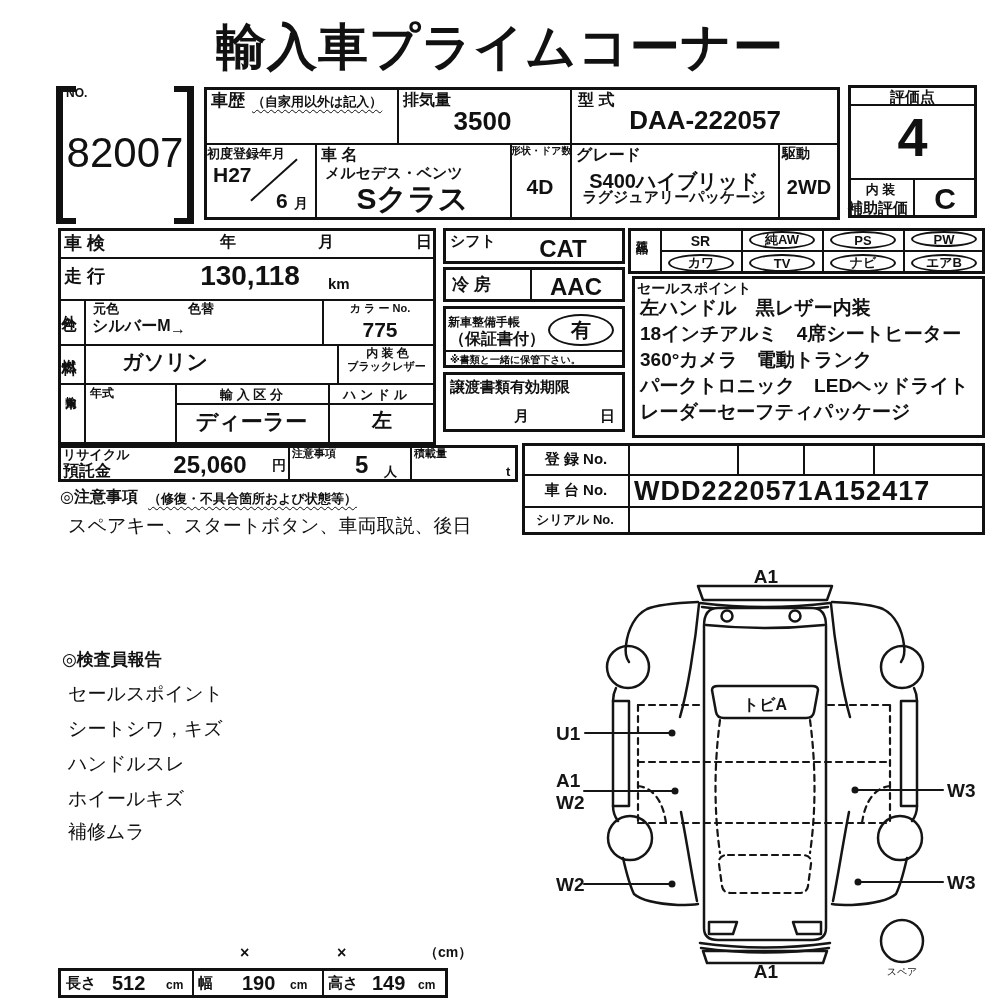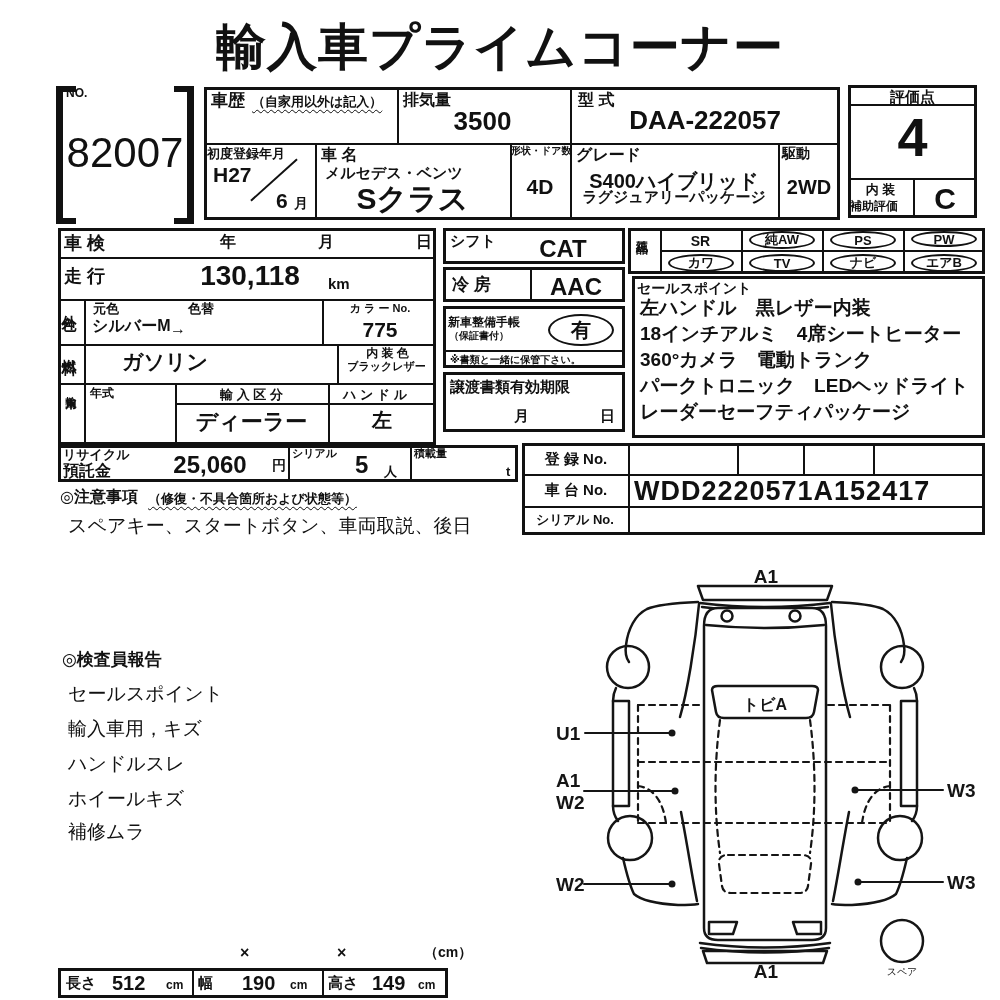--- a/index.html
+++ b/index.html
@@ -65,21 +65,21 @@
   <span class="t b" style="left:782px;top:146px;font-size:14px">駆動</span>
   <span class="t b c" style="left:778px;top:177px;width:62px;font-size:20px">2WD</span>
 
   <div class="box" style="left:848px;top:85px;width:129px;height:133px"></div>
   <div class="lh" style="left:848px;top:104px;width:129px"></div>
   <span class="t b c" style="left:848px;top:89px;width:129px;font-size:15px">評価点</span>
   <span class="t b c" style="left:848px;top:110px;width:129px;font-size:54px">4</span>
   <div class="lh" style="left:848px;top:178px;width:129px"></div>
   <div class="lv" style="left:913px;top:178px;height:40px"></div>
   <span class="t b c" style="left:848px;top:183px;width:65px;font-size:13px">内 装</span>
-  <span class="t b c" style="left:848px;top:200px;width:52px;font-size:12px">補助評価</span>
+  <span class="t b c" style="left:848px;top:200px;width:52px;font-size:15px">補助評価</span>
   <span class="t b c" style="left:913px;top:184px;width:64px;font-size:30px">C</span>
 
   <div class="box" style="left:58px;top:228px;width:378px;height:217px"></div>
   <div class="lh" style="left:58px;top:257px;width:378px"></div>
   <div class="lh" style="left:58px;top:299px;width:378px"></div>
   <div class="lh" style="left:58px;top:344px;width:378px"></div>
   <div class="lh" style="left:58px;top:383px;width:378px"></div>
 
   <span class="t b" style="left:64px;top:234px;font-size:18px">車 検</span>
   <span class="t b" style="left:220px;top:234px;font-size:16px">年</span>
@@ -117,21 +117,21 @@
   <div class="lv" style="left:328px;top:383px;height:62px"></div>
   <span class="t b c" style="left:328px;top:388px;width:94px;font-size:13px">ハ ン ド ル</span>
   <span class="t b c" style="left:328px;top:410px;width:108px;font-size:20px">左</span>
 
   <div class="box" style="left:58px;top:445px;width:460px;height:37px"></div>
   <span class="t b" style="left:63px;top:448px;font-size:13px">リサイクル</span>
   <span class="t b" style="left:63px;top:463px;font-size:16px">預託金</span>
   <span class="t b c" style="left:150px;top:453px;width:120px;font-size:24px">25,060</span>
   <span class="t b" style="left:272px;top:458px;font-size:14px">円</span>
   <div class="lv" style="left:288px;top:445px;height:37px"></div>
-  <span class="t b" style="left:292px;top:448px;font-size:11px">シリアル</span>
+  <span class="t b" style="left:292px;top:448px;font-size:11px">注意事項</span>
   <span class="t b" style="left:355px;top:453px;font-size:24px">5</span>
   <span class="t b" style="left:384px;top:465px;font-size:13px">人</span>
   <div class="lv" style="left:410px;top:445px;height:37px"></div>
   <span class="t b" style="left:414px;top:448px;font-size:11px">積載量</span>
   <span class="t b" style="left:506px;top:465px;font-size:13px">t</span>
 
   <span class="t b" style="left:60px;top:489px;font-size:16px">◎注意事項</span>
   <span class="t b wavy" style="left:148px;top:492px;font-size:13px">（修復・不具合箇所および状態等）</span>
   <span class="t" style="left:68px;top:516px;font-size:19px">スペアキー、スタートボタン、車両取説、後日</span>
 
@@ -139,21 +139,21 @@
   <span class="t b" style="left:450px;top:233px;font-size:15px">シフト</span>
   <span class="t b c" style="left:520px;top:237px;width:86px;font-size:24px">CAT</span>
 
   <div class="box" style="left:443px;top:267px;width:182px;height:35px"></div>
   <span class="t b" style="left:452px;top:276px;font-size:17px">冷 房</span>
   <div class="lv" style="left:530px;top:267px;height:35px"></div>
   <span class="t b c" style="left:530px;top:275px;width:92px;font-size:24px">AAC</span>
 
   <div class="box" style="left:443px;top:306px;width:182px;height:62px"></div>
   <span class="t b" style="left:448px;top:316px;font-size:12px">新車整備手帳</span>
-  <span class="t b" style="left:449px;top:331px;font-size:10px">（保証書付）</span>
+  <span class="t b" style="left:449px;top:331px;font-size:16px">（保証書付）</span>
   <div class="oval" style="left:548px;top:314px;width:66px;height:32px;font-size:20px">
     <span>有</span>
   </div>
   <div class="lh" style="left:443px;top:350px;width:182px"></div>
   <span class="t b" style="left:450px;top:355px;font-size:10px">※書類と一緒に保管下さい。</span>
 
   <div class="box" style="left:443px;top:372px;width:182px;height:60px"></div>
   <span class="t b" style="left:450px;top:379px;font-size:15px">譲渡書類有効期限</span>
   <span class="t b" style="left:514px;top:408px;font-size:15px">月</span>
   <span class="t b" style="left:600px;top:408px;font-size:15px">日</span>
@@ -203,21 +203,21 @@
   <div class="lv" style="left:737px;top:446px;height:28px"></div>
   <div class="lv" style="left:803px;top:446px;height:28px"></div>
   <div class="lv" style="left:873px;top:446px;height:28px"></div>
   <span class="t b c" style="left:526px;top:451px;width:100px;font-size:15px">登 録 No.</span>
   <span class="t b c" style="left:526px;top:482px;width:100px;font-size:15px">車 台 No.</span>
   <span class="t b" style="left:634px;top:478px;font-size:27px;letter-spacing:1px">WDD2220571A152417</span>
   <span class="t b c" style="left:524px;top:513px;width:102px;font-size:13px">シリアル No.</span>
 
   <span class="t b" style="left:62px;top:651px;font-size:17px">◎検査員報告</span>
   <span class="t" style="left:68px;top:684px;font-size:19px">セールスポイント</span>
-  <span class="t" style="left:68px;top:719px;font-size:19px">輸入車用，キズ</span>
+  <span class="t" style="left:68px;top:719px;font-size:19px">シートシワ，キズ</span>
   <span class="t" style="left:68px;top:754px;font-size:19px">ハンドルスレ</span>
   <span class="t" style="left:68px;top:789px;font-size:19px">ホイールキズ</span>
   <span class="t" style="left:68px;top:822px;font-size:19px">補修ムラ</span>
 
   <span class="t b" style="left:58px;top:1001px;font-size:16px">【荷台内寸】約</span>
   <span class="t b" style="left:240px;top:945px;font-size:16px">×</span>
   <span class="t b" style="left:337px;top:945px;font-size:16px">×</span>
   <span class="t b" style="left:424px;top:945px;font-size:14px">（cm）</span>
   <div class="box" style="left:58px;top:968px;width:390px;height:30px"></div>
   <div class="lv" style="left:192px;top:968px;height:30px"></div>

